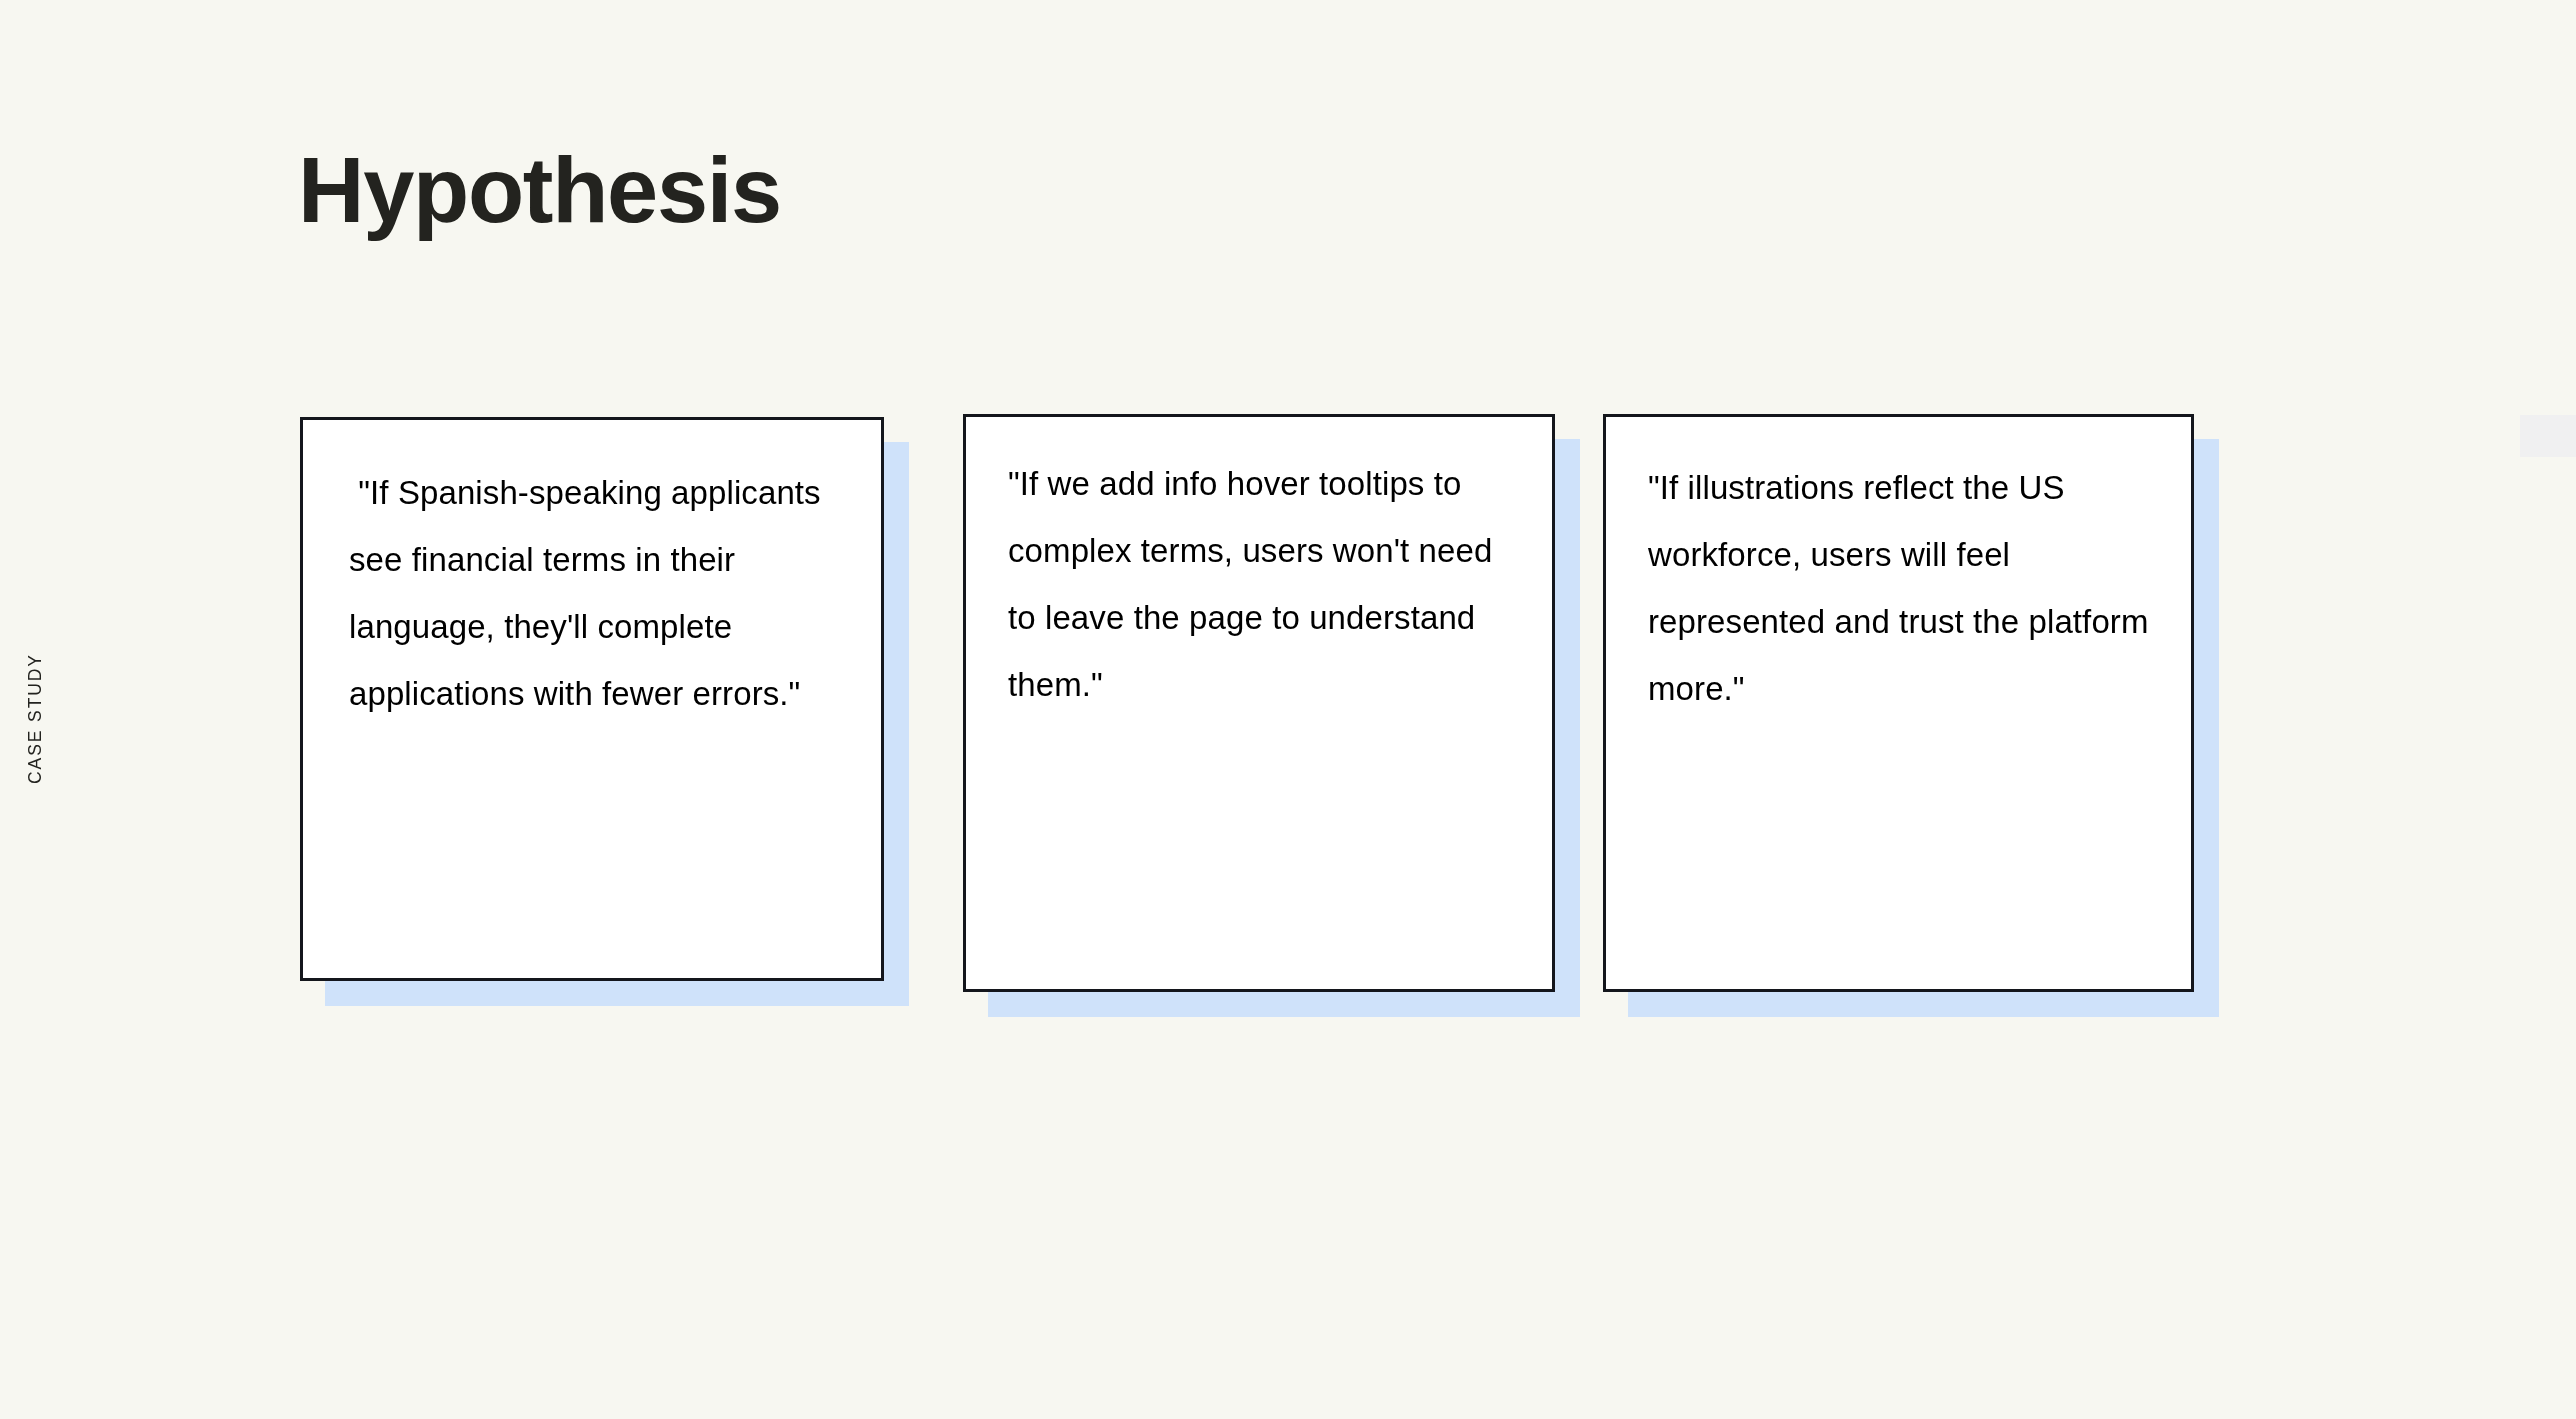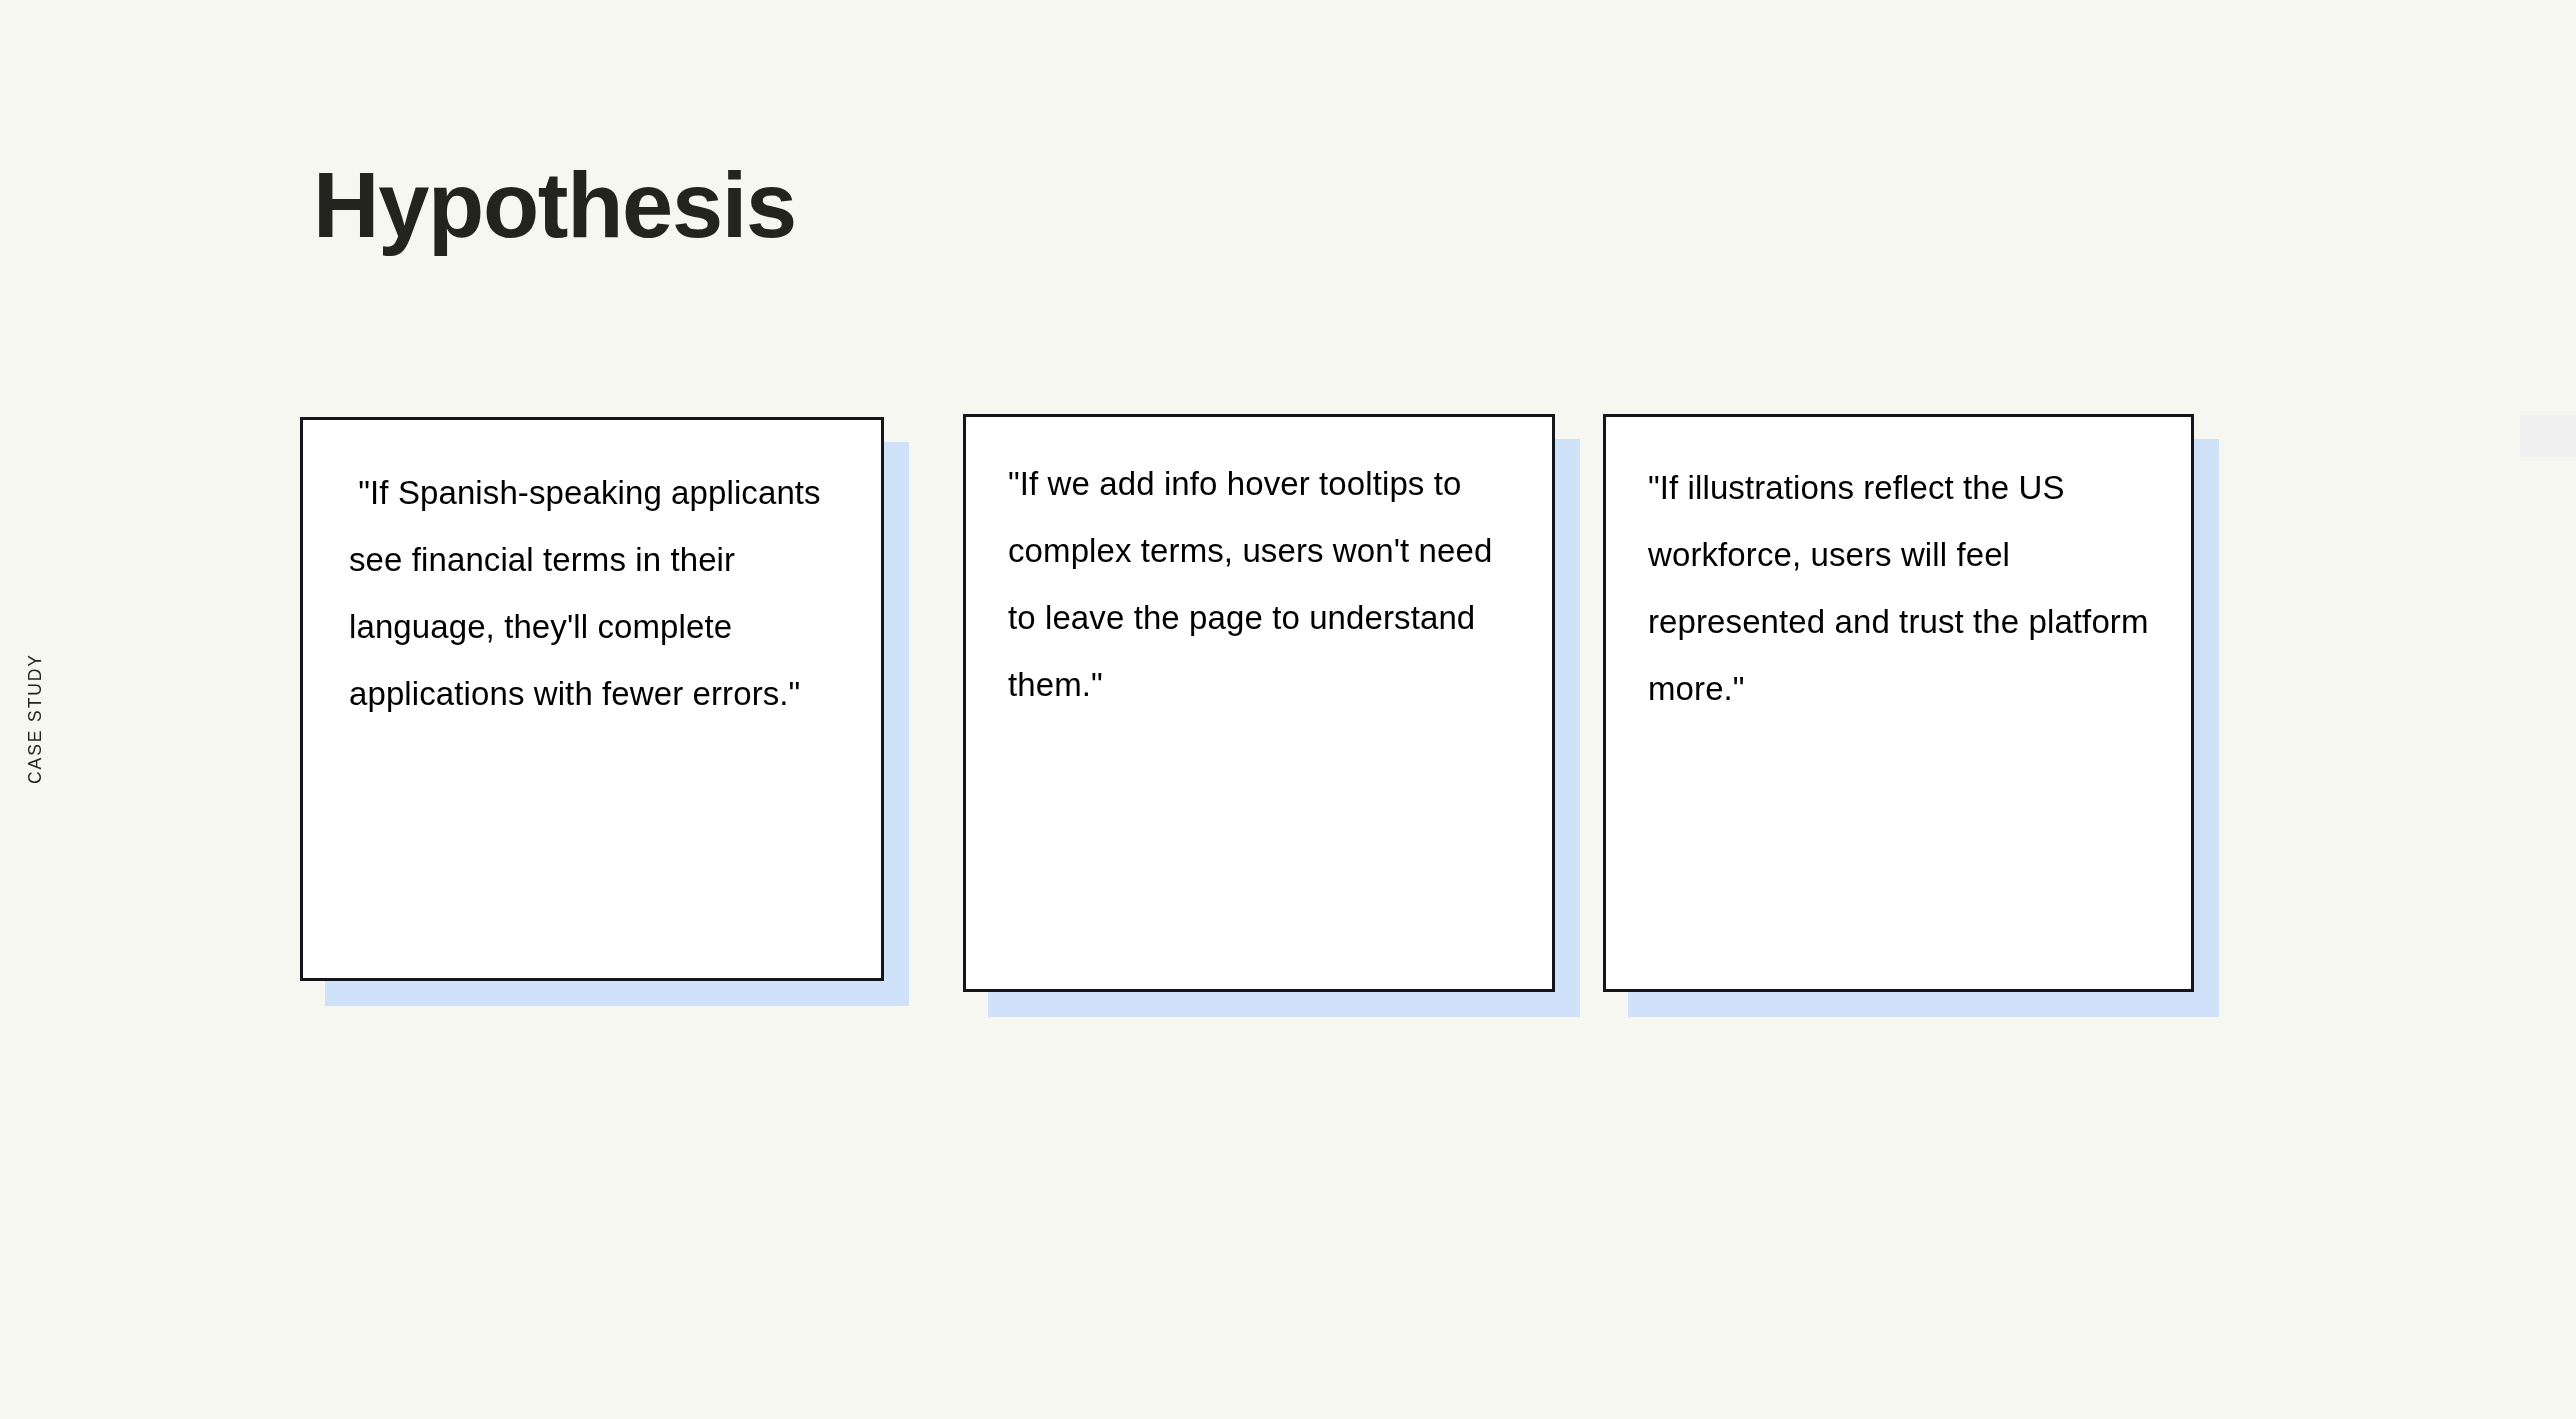--- a/index.html
+++ b/index.html
@@ -41,21 +41,21 @@
   .page-title {
     position: absolute;
     left: 298px;
     top: 138px;
     font-family: "Liberation Sans", sans-serif;
     font-size: 92px;
     font-weight: 800;
     letter-spacing: -1.3px;
     color: #23231f;
     line-height: 1.15;
-    margin: 15px;
+    margin: 0;
   }
 
   
   .cards-area {
     position: absolute;
     left: 0;
     top: 0;
     width: 2576px;
     height: 1419px;
   }

